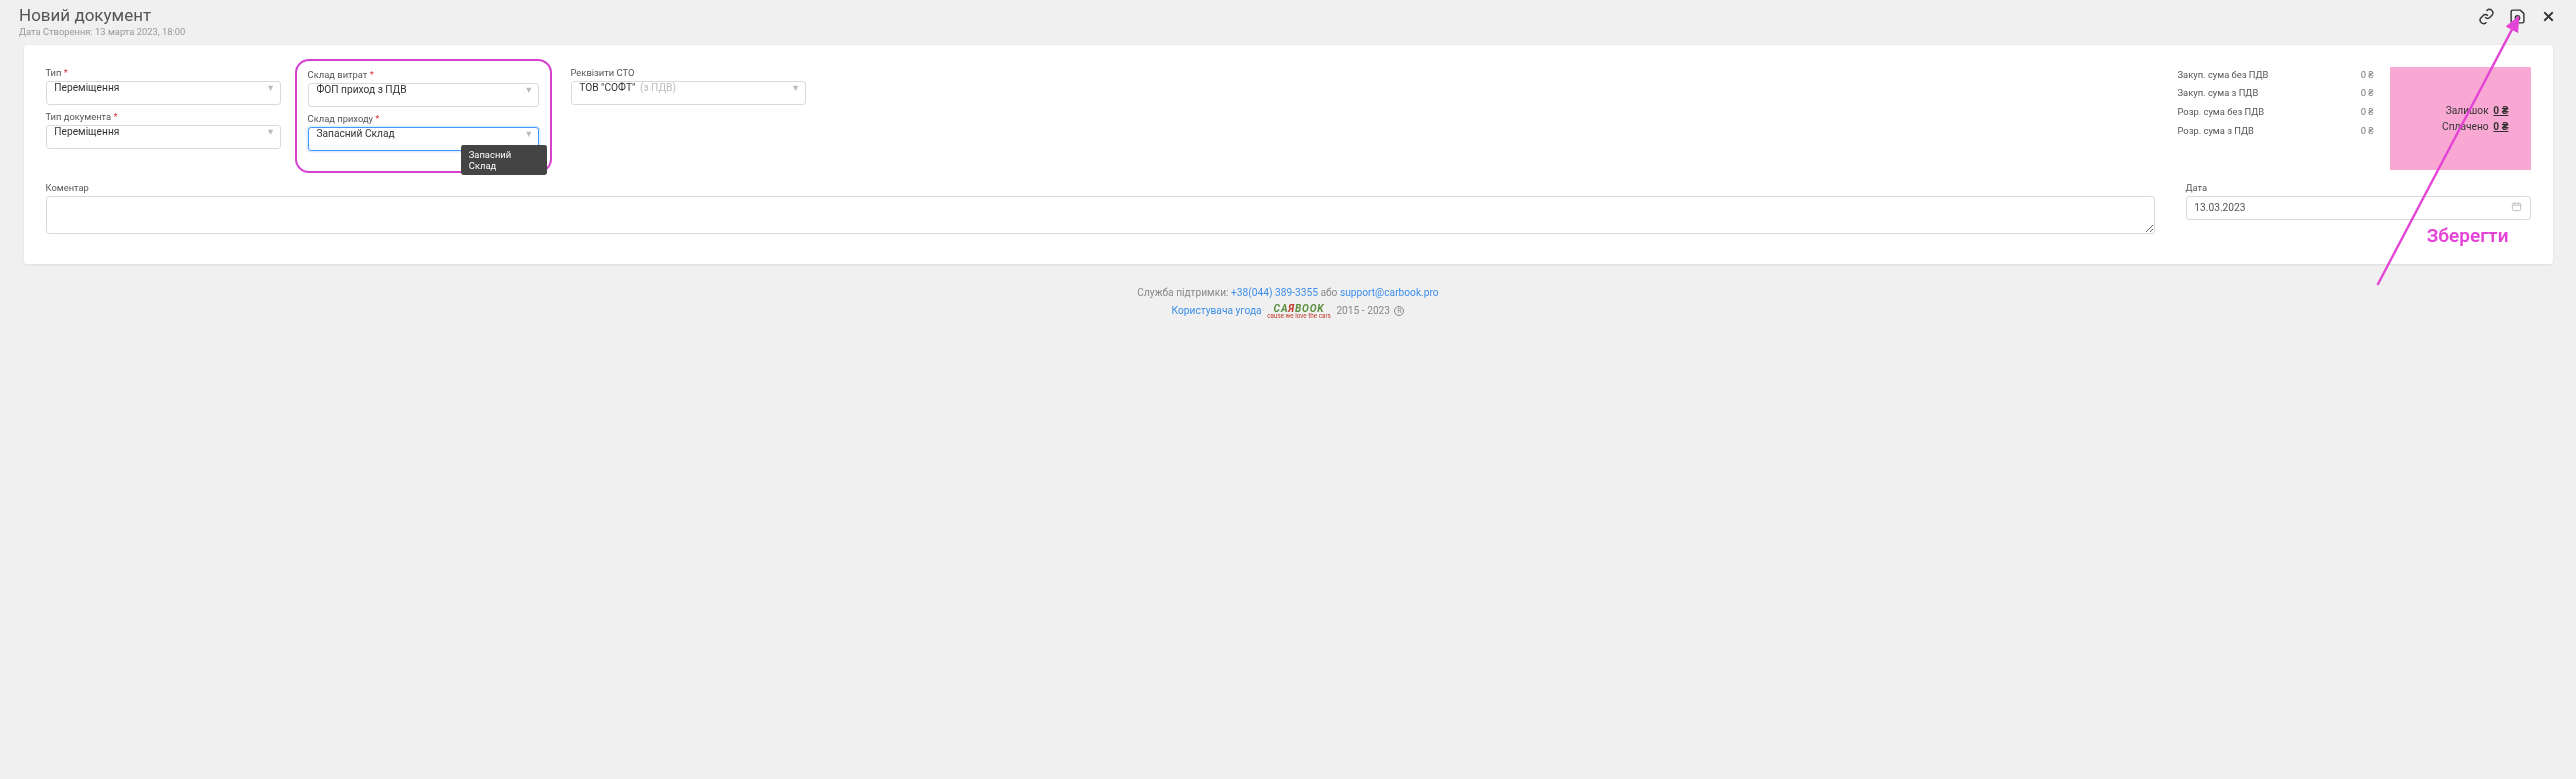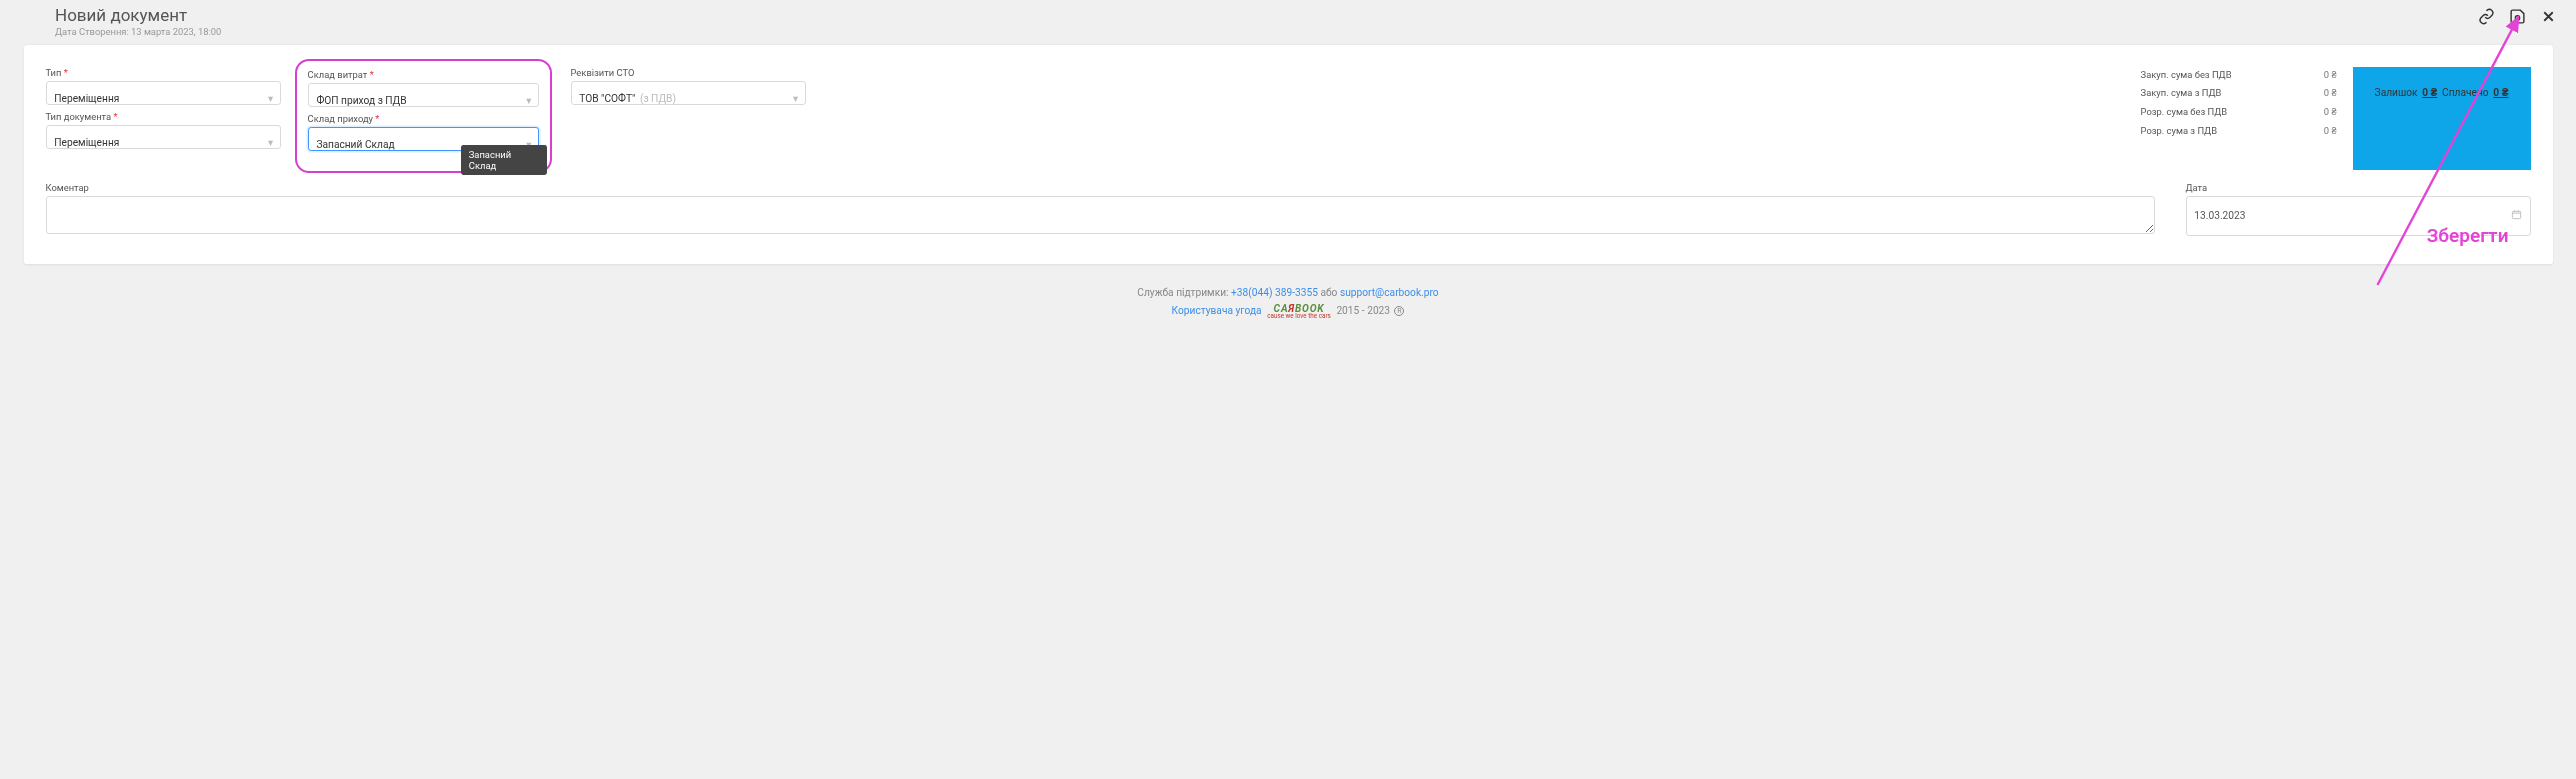--- a/index.html
+++ b/index.html
@@ -1,50 +1,50 @@
 <!DOCTYPE html>
 <html style="font-size:12.5px"><head>
 <meta charset="utf-8">
 <style>
   * { box-sizing: border-box; margin: 0; padding: 0; }
   body { font-family: -apple-system, BlinkMacSystemFont, "Segoe UI", Roboto, sans-serif; background: #f0f0f0; color: #333; font-size: 11px; }
   .page { width: 100%; }
-  .header { display: flex; justify-content: space-between; align-items: flex-start; padding: 4.7px 19px 7.8px 19px; margin-left: 36px; }
+  .header { display: flex; justify-content: space-between; align-items: flex-start; padding: 4.7px 19px 7.8px 19px; }
   .header-left { display: flex; flex-direction: column; }
   .title { font-size: 17px; color: #555; font-weight: 400; }
   .subtitle { font-size: 9.4px; color: #999; margin-top: 1.6px; }
   .header-right { display: flex; gap: 14px; align-items: center; padding-top: 3.1px; }
   .icon-btn { cursor: pointer; color: #333; display: flex; }
   .card { background: #fff; margin: 0 23.5px 15.7px 23.5px; border-radius: 3.1px; box-shadow: 0 0.8px 2.4px rgba(0,0,0,0.08); padding: 22px 22px 27px 22px; position: relative; }
   .row { display: flex; gap: 23.5px; }
   .col { display: flex; flex-direction: column; }
   .col1 { width: 235px; }
   .col2 { width: 243px; padding: 0; position: relative; }
   .col3 { width: 235px; }
   .col-summary { margin-left: auto; display: flex; gap: 16px; }
   .sum-table { display: flex; flex-direction: column; gap: 7.8px; padding-top: 1.6px; min-width: 196px; }
   .sum-row { display: flex; justify-content: space-between; font-size: 9.4px; color: #555; }
   .sum-row .v { color: #777; }
-  .yellow-box { background: #0ea5e9; padding: 20.4px 22px; display: flex; flex-direction: row; gap: 4.7px; min-width: 141px; justify-content: center; }
+  .yellow-box { background: #f9a8d4; padding: 20.4px 22px; display: flex; flex-direction: column; gap: 4.7px; min-width: 141px; justify-content: center; }
   .yb-row { display: flex; justify-content: flex-end; gap: 4.7px; font-size: 10.2px; }
   .yb-row b { font-weight: 700; text-decoration: underline; }
   .label { font-size: 9.4px; color: #555; margin-bottom: 3.1px; }
   .req::after { content: " *"; color: #d9363e; }
-  .select { border: 0.8px solid #d9d9d9; border-radius: 3.1px; height: 23.5px; display: flex; align-items: flex-end; padding: 0 7.8px; background: #fff; position: relative; font-size: 10.2px; color: #333; cursor: pointer; }
+  .select { border: 0.8px solid #d9d9d9; border-radius: 3.1px; height: 23.5px; display: flex; align-items: flex-start; padding: 0 7.8px; background: #fff; position: relative; font-size: 10.2px; color: #333; cursor: pointer; }
   .select .arrow { position: absolute; right: 6.3px; color: #bbb; }
   .select.active { border-color: #4096ff; box-shadow: 0 0 0 1.6px rgba(24,144,255,0.15); }
   .select .hint { color: #bbb; margin-left: 4.7px; }
   .field-block { margin-bottom: 6.3px; }
   .highlight-box { border: 2.4px solid #d63fd1; border-radius: 14px; padding: 7.8px 11px 14px 11px; margin: -7.8px -4.7px -3.1px -9.4px; }
   .tooltip { position: absolute; top: 78px; left: 157px; background: #444; color: #fff; font-size: 9.4px; padding: 3.9px 7.8px; border-radius: 2.4px; }
   .comment-row { display: flex; gap: 31px; margin-top: 12px; align-items: flex-start; }
   .comment-col { flex: 1; }
   .date-col { width: 345px; }
   textarea.comment { width: 100%; height: 38px; border: 0.8px solid #d9d9d9; border-radius: 3.1px; resize: both; padding: 4.7px; font-family: inherit; }
-  .date-input { border: 0.8px solid #d9d9d9; border-radius: 3.1px; height: 40px; display: flex; align-items: center; padding: 0 7.8px; justify-content: space-between; font-size: 10.2px; color: #555; }
+  .date-input { border: 0.8px solid #d9d9d9; border-radius: 3.1px; height: 24px; display: flex; align-items: center; padding: 0 7.8px; justify-content: space-between; font-size: 10.2px; color: #555; }
   .date-input .cal { color: #bbb; }
   .annotation { position: absolute; right: 44px; bottom: 17px; color: #e444d6; font-size: 19px; font-weight: 600; }
   .arrow-svg { position: absolute; right: 19px; top: -42px; pointer-events: none; }
   .footer { text-align: center; color: #888; font-size: 10.2px; padding: 7.8px 0 15.7px 0; }
   .footer a { color: #3b8eea; text-decoration: none; }
   .footer .logo { font-weight: 700; color: #5a8f3d; font-style: italic; letter-spacing: 0.8px; }
   .footer .logo .r { color: #c0392b; }
   .footer .tiny { font-size: 6.3px; color: #c0392b; display: block; margin-top: -2.4px; }
   .logo-wrap { display: inline-flex; flex-direction: column; vertical-align: middle; margin: 0 3.1px; }
   .reg { border: 0.8px solid #888; border-radius: 50%; width: 10.2px; height: 10.2px; display: inline-flex; align-items: center; justify-content: center; font-size: 7px; vertical-align: middle; margin-left: 1.6px; }

